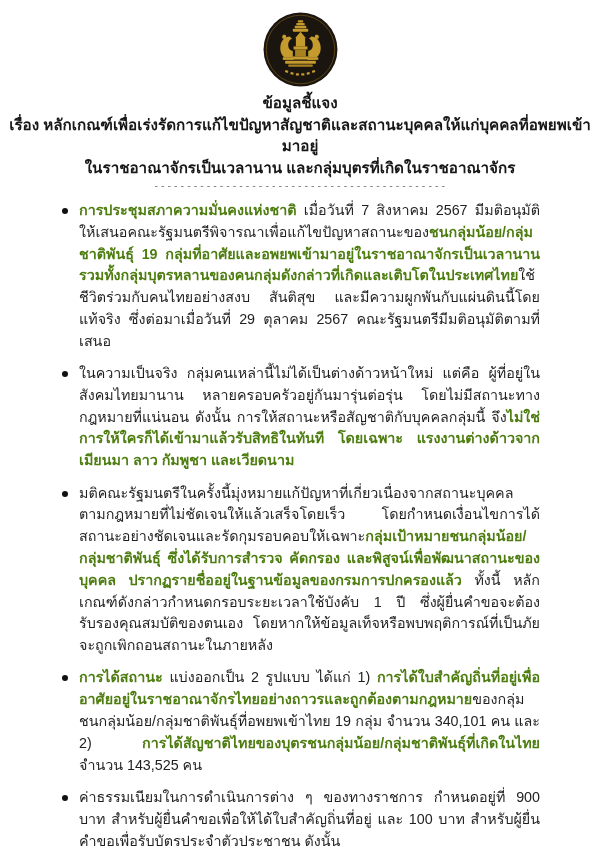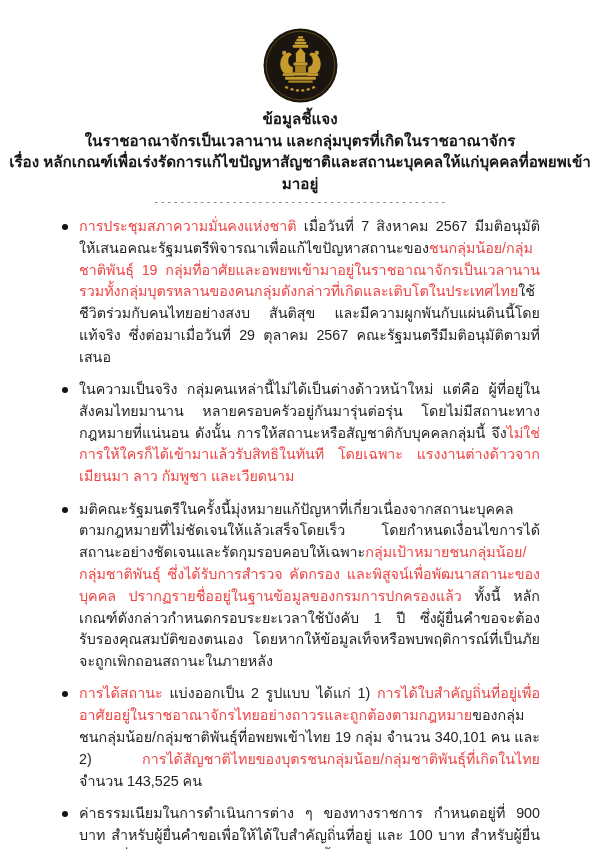--- a/index.html
+++ b/index.html
@@ -7,21 +7,21 @@
     width: 600px; height: 849px;
     background: #ffffff;
     font-family: "Liberation Sans", "DejaVu Sans", sans-serif;
     color: #1f1f1f;
     overflow: hidden;
   }
   .page {
     position: relative;
     width: 600px; height: 849px;
     box-sizing: border-box;
-    padding-top: 27px;
+    padding-top: 11px;
   }
   .emblem-wrap {
     width: 100%;
     display: flex;
     justify-content: center;
     margin-bottom: 4px;
   }
   .emblem { width: 77px; height: 77px; }
   .title-block {
     text-align: center;
@@ -51,21 +51,21 @@
     padding-left: 17px;
     margin-bottom: 10.5px;
   }
   .bullet-dot {
     position: absolute;
     left: 0; top: 8px;
     width: 6px; height: 6px;
     border-radius: 50%;
     background: #111;
   }
-  .b { font-weight: 400; color: #ef4444; }
+  .b { font-weight: 700; color: #4d7c0f; }
 </style>
 </head>
 <body>
 
 <div class="page">
 
   <div class="emblem-wrap">
     <svg class="emblem" viewBox="0 0 100 100" xmlns="http://www.w3.org/2000/svg" aria-hidden="true">
       <circle cx="50" cy="50" r="48" fill="#1b1510"></circle>
       <circle cx="50" cy="50" r="44.5" fill="none" stroke="#6e5517" stroke-width="1"></circle>
@@ -107,22 +107,22 @@
         <rect x="44" y="80.8" width="4" height="3" rx="0.8"></rect>
         <rect x="51" y="80.8" width="4" height="3" rx="0.8"></rect>
         <rect x="58" y="79.5" width="4" height="3" rx="0.8" transform="rotate(-10 60 81)"></rect>
         <rect x="65" y="77" width="4" height="3" rx="0.8" transform="rotate(-18 67 78.5)"></rect>
       </g>
     </svg>
   </div>
 
   <div class="title-block">
     <div>ข้อมูลชี้แจง</div>
+    <div>เรื่อง หลักเกณฑ์เพื่อเร่งรัดการแก้ไขปัญหาสัญชาติและสถานะบุคคลให้แก่บุคคลที่อพยพเข้ามาอยู่</div>
     <div>ในราชอาณาจักรเป็นเวลานาน และกลุ่มบุตรที่เกิดในราชอาณาจักร</div>
-    <div>เรื่อง หลักเกณฑ์เพื่อเร่งรัดการแก้ไขปัญหาสัญชาติและสถานะบุคคลให้แก่บุคคลที่อพยพเข้ามาอยู่</div>
   </div>
 
   <div class="separator">---------------------------------------------</div>
 
   <div class="content">
     <ul class="bullets">
 
       <li>
         <span class="bullet-dot"></span>
         <span class="b">การประชุมสภาความมั่นคงแห่งชาติ</span><span> เมื่อวันที่ 7 สิงหาคม 2567 มีมติอนุมัติให้เสนอคณะรัฐมนตรีพิจารณาเพื่อแก้ไขปัญหาสถานะของ</span><span class="b">ชนกลุ่มน้อย/กลุ่มชาติพันธุ์ 19 กลุ่มที่อาศัยและอพยพเข้ามาอยู่ในราชอาณาจักรเป็นเวลานาน รวมทั้งกลุ่มบุตรหลานของคนกลุ่มดังกล่าวที่เกิดและเติบโตในประเทศไทย</span><span>ใช้ชีวิตร่วมกับคนไทยอย่างสงบ สันติสุข และมีความผูกพันกับแผ่นดินนี้โดยแท้จริง ซึ่งต่อมาเมื่อวันที่ 29 ตุลาคม 2567 คณะรัฐมนตรีมีมติอนุมัติตามที่เสนอ</span>

